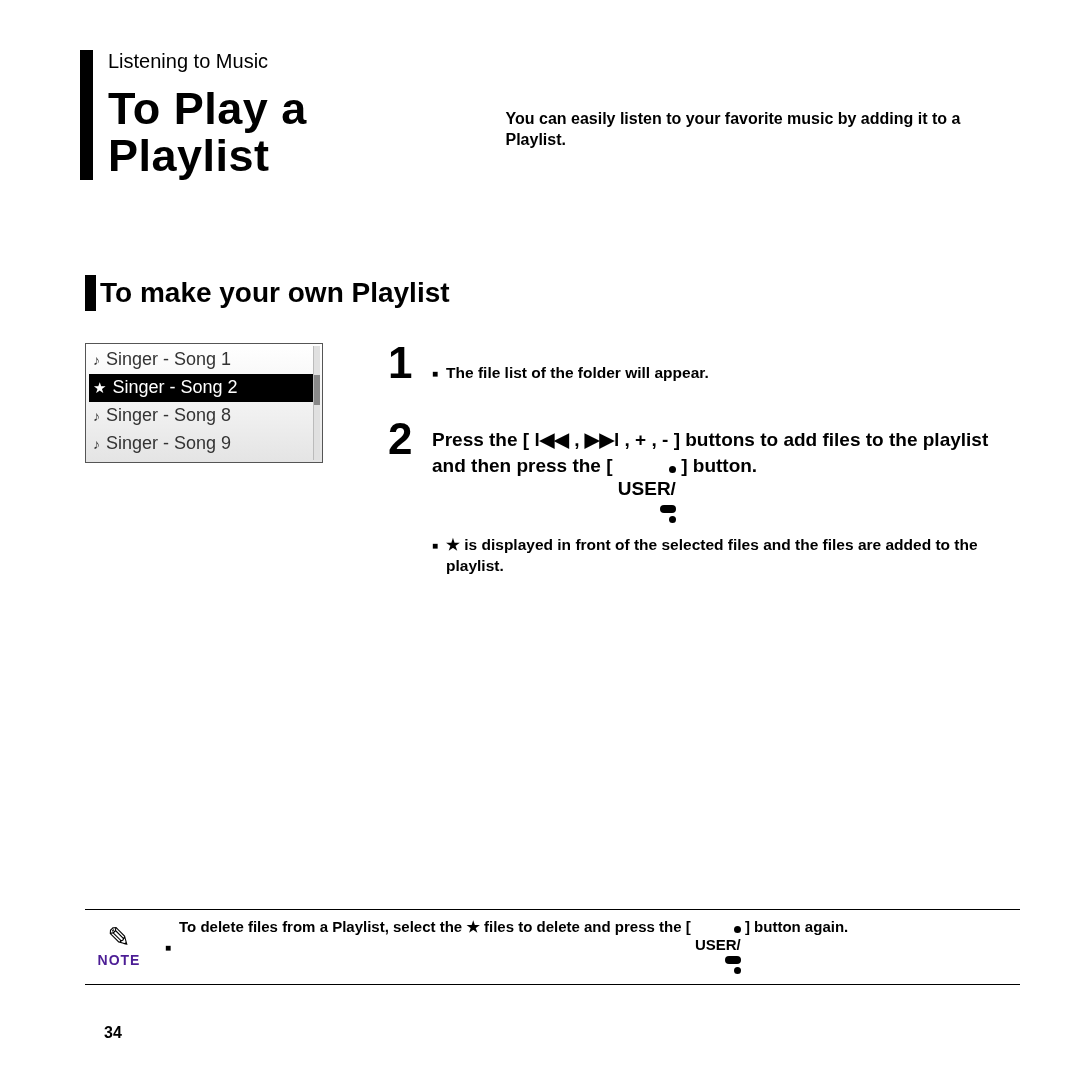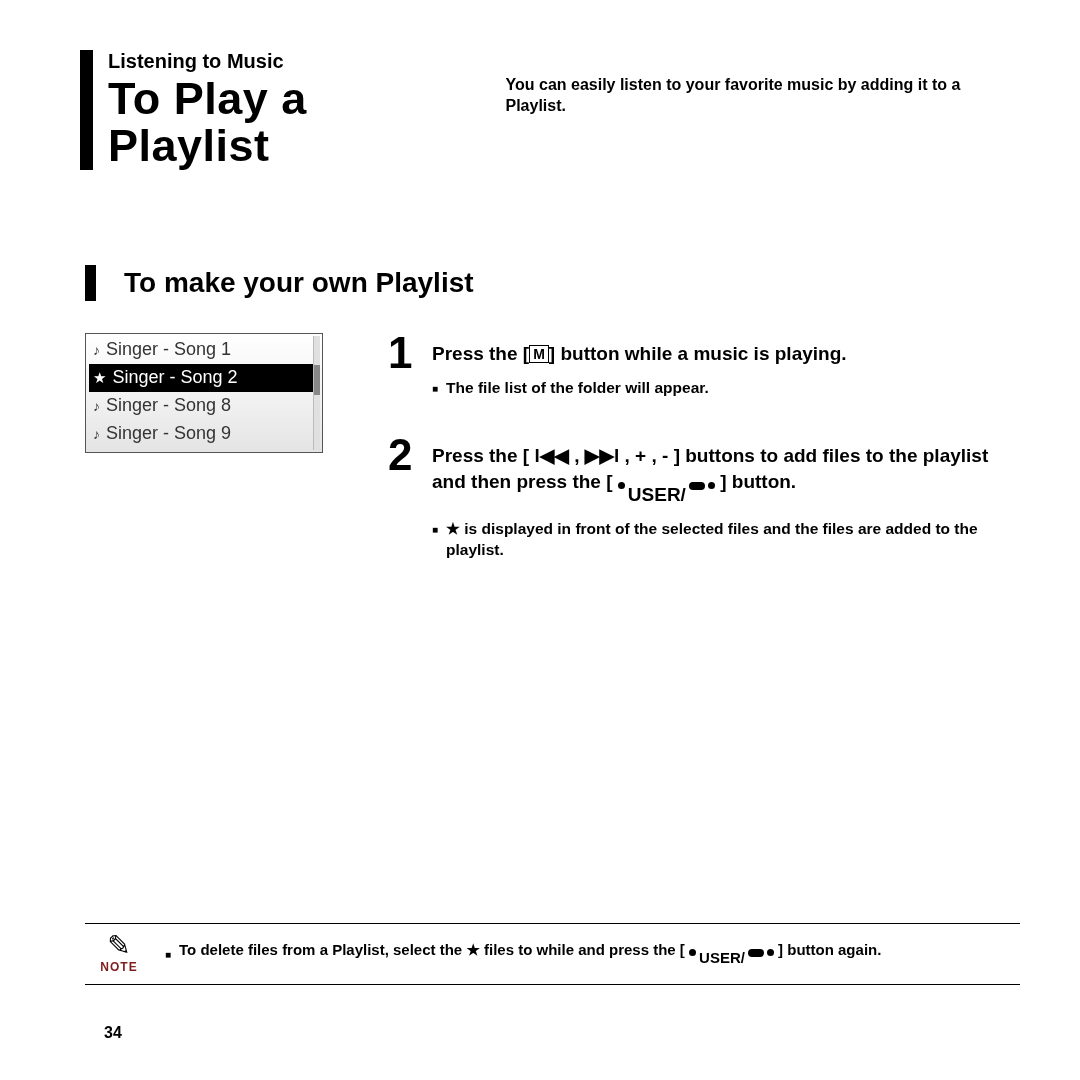--- a/index.html
+++ b/index.html
@@ -13,26 +13,26 @@
   }
 
   
   .header-bar {
     border-left: 13px solid #000;
     padding-left: 15px;
     margin-left: -5px;
   }
   .section-name {
     font-size: 20px;
-    font-weight: bold;
-    margin-bottom: 2px;
+    font-weight: normal;
+    margin-bottom: 12px;
   }
   .title-row {
     display: flex;
-    align-items: flex-start;
+    align-items: center;
     gap: 28px;
   }
   .page-title {
     font-size: 45px;
     font-weight: 900;
     letter-spacing: 0.5px;
     line-height: 1.05;
   }
   .lead {
     font-size: 16px;
@@ -40,21 +40,21 @@
     line-height: 1.3;
     padding-bottom: 4px;
     max-width: 520px;
   }
 
   
   .sub-heading-wrap {
     margin-top: 95px;
     display: flex;
     align-items: center;
-    gap: 28px;
+    gap: 4px;
   }
   .sub-bar {
     width: 11px;
     height: 36px;
     background: #000;
   }
   .sub-heading {
     font-size: 28px;
     font-weight: bold;
   }
@@ -170,24 +170,24 @@
   }
   .note-left {
     text-align: center;
     width: 56px;
   }
   .note-left .ni {
     font-size: 28px;
     line-height: 1;
   }
   .note-left .nl {
-    font-size: 12px;
+    font-size: 14px;
     letter-spacing: 1px;
     font-weight: bold;
-    color: #7f1d1d;
+    color: #4c1d95;
   }
   .note-line {
     display: flex;
     align-items: center;
     gap: 8px;
     font-size: 15px;
     font-weight: bold;
   }
   .note-line .bullet { padding-top: 2px; }
 
@@ -206,23 +206,24 @@
     display: inline-block;
     border: 1px solid #000;
     font-family: "Arial Black", Arial, sans-serif;
     font-size: 14px;
     padding: 0 3px;
     line-height: 16px;
     vertical-align: 1px;
   }
   .ico-rec {
     display:inline-flex;
-    align-items:flex-start;
+    align-items:flex-end;
     gap:3px;
     vertical-align:-1px;
+    flex-direction:column;
   }
   .dot {
     width:7px;height:7px;border-radius:50%;background:#000;display:inline-block;
   }
   .pill {
     width:16px;height:8px;border-radius:4px;background:#000;display:inline-block;
   }
   .ico-star {
     display:inline-block;
     vertical-align: 0;
@@ -266,23 +267,20 @@
       </div>
     </div>
     <div class="scroll"></div>
   </div>
 
   <div class="steps">
 
     <div class="step">
       <div class="step-num">1</div>
       <div class="step-body">
-        <div class="step-text">
-          <span>Press the [</span><span class="ico-m">M</span><span>] button while a music is playing.</span>
-        </div>
         <div class="step-sub">
           <span class="bullet">■</span>
           <span>The file list of the folder will appear.</span>
         </div>
       </div>
     </div>
 
     <div class="step">
       <div class="step-num">2</div>
       <div class="step-body">
@@ -308,21 +306,21 @@
 </div>
 
 <div class="note-box">
   <div class="note-left">
     <div class="ni">✎</div>
     <div class="nl">NOTE</div>
   </div>
   <div class="note-line">
     <span class="bullet">■</span>
     <span>
-      <span>To delete files from a Playlist, select the </span><span class="ico-star">★</span><span> files to while and press the [ </span><span class="ico-rec">
+      <span>To delete files from a Playlist, select the </span><span class="ico-star">★</span><span> files to delete and press the [ </span><span class="ico-rec">
           <span class="dot"></span>
           <span>USER/</span>
           <span class="pill"></span>
           <span class="dot"></span>
         </span><span> ] button again.</span>
     </span>
   </div>
 </div>
 
 <div class="page-num">34</div>

